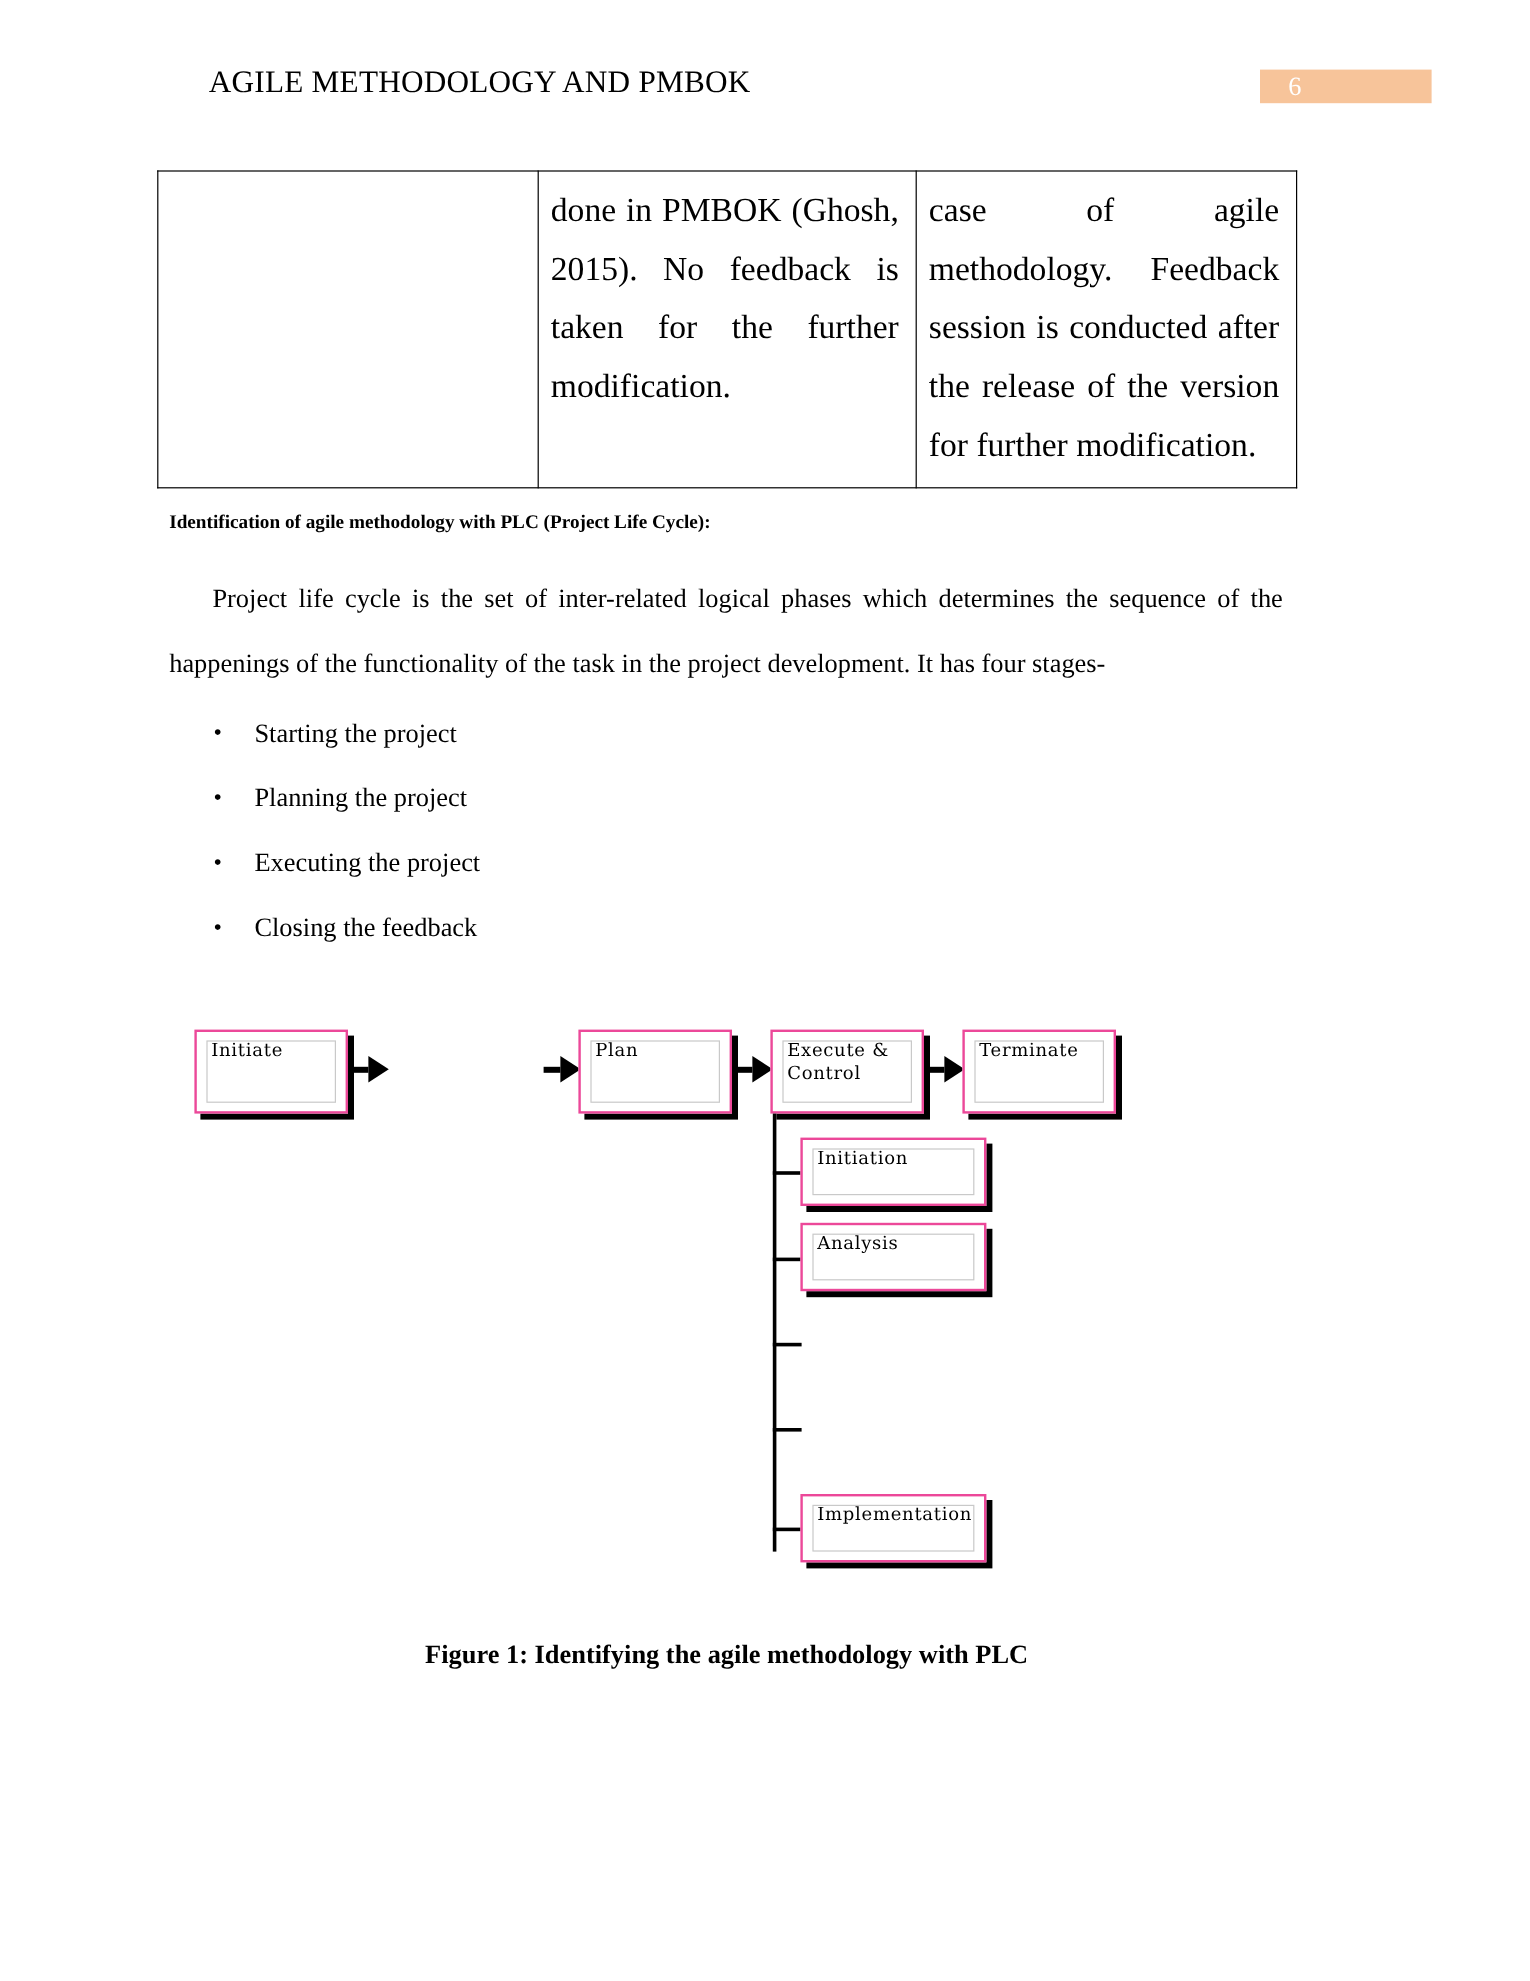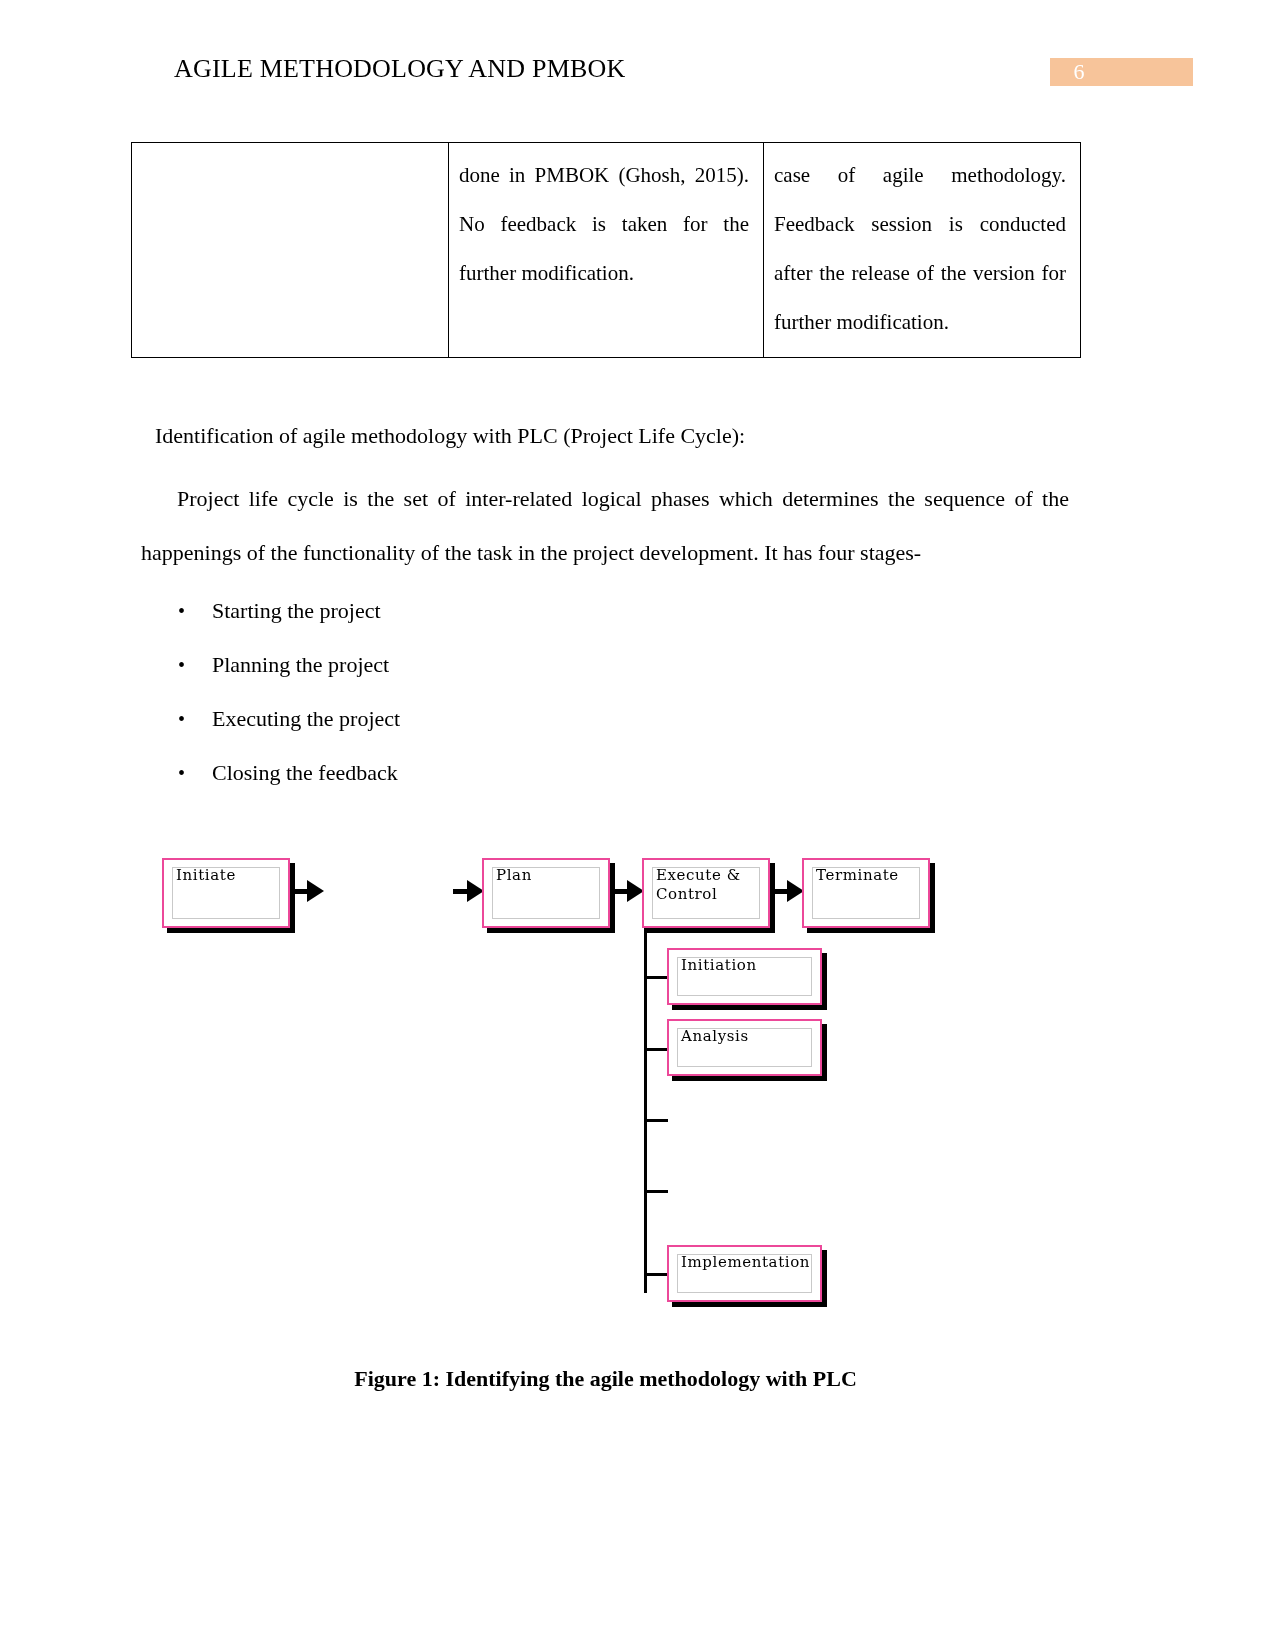--- a/index.html
+++ b/index.html
@@ -57,40 +57,40 @@
     left: 131px;
     top: 142px;
     width: 949px;
     border-collapse: collapse;
     table-layout: fixed;
   }
   .doc-table td {
     border: 1px solid #000000;
     vertical-align: top;
     padding: 8px 14px 10px 10px;
-    font-size: 21px;
+    font-size: 28px;
     line-height: 49px;
     text-align: justify;
     text-justify: inter-word;
     hyphens: none;
     margin-left: 44px;
   }
   .doc-table td.col-a { width: 317px; height: 206px; }
   .doc-table td.col-b { width: 315px; }
   .doc-table td.col-c { width: 317px; }
   .cell-text { display: block; }
 
   
   .section-heading {
     position: absolute;
-    left: 155px;
+    left: 141px;
     top: 419px;
     width: 940px;
-    font-size: 22px;
-    font-weight: normal;
+    font-size: 16px;
+    font-weight: bold;
     line-height: 34px;
   }
   .body-paragraph {
     position: absolute;
     left: 141px;
     top: 472px;
     width: 928px;
     font-size: 22px;
     line-height: 54px;
     text-align: justify;

